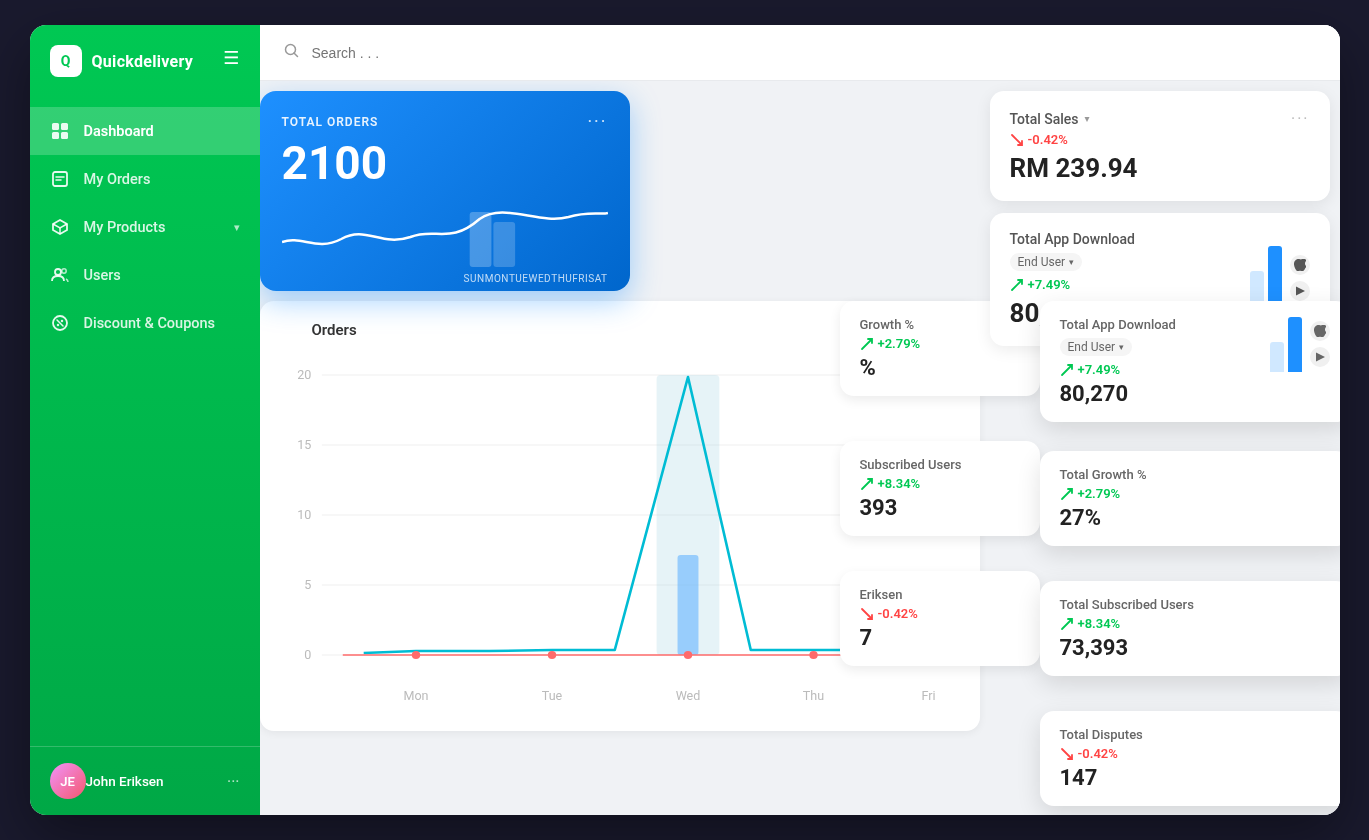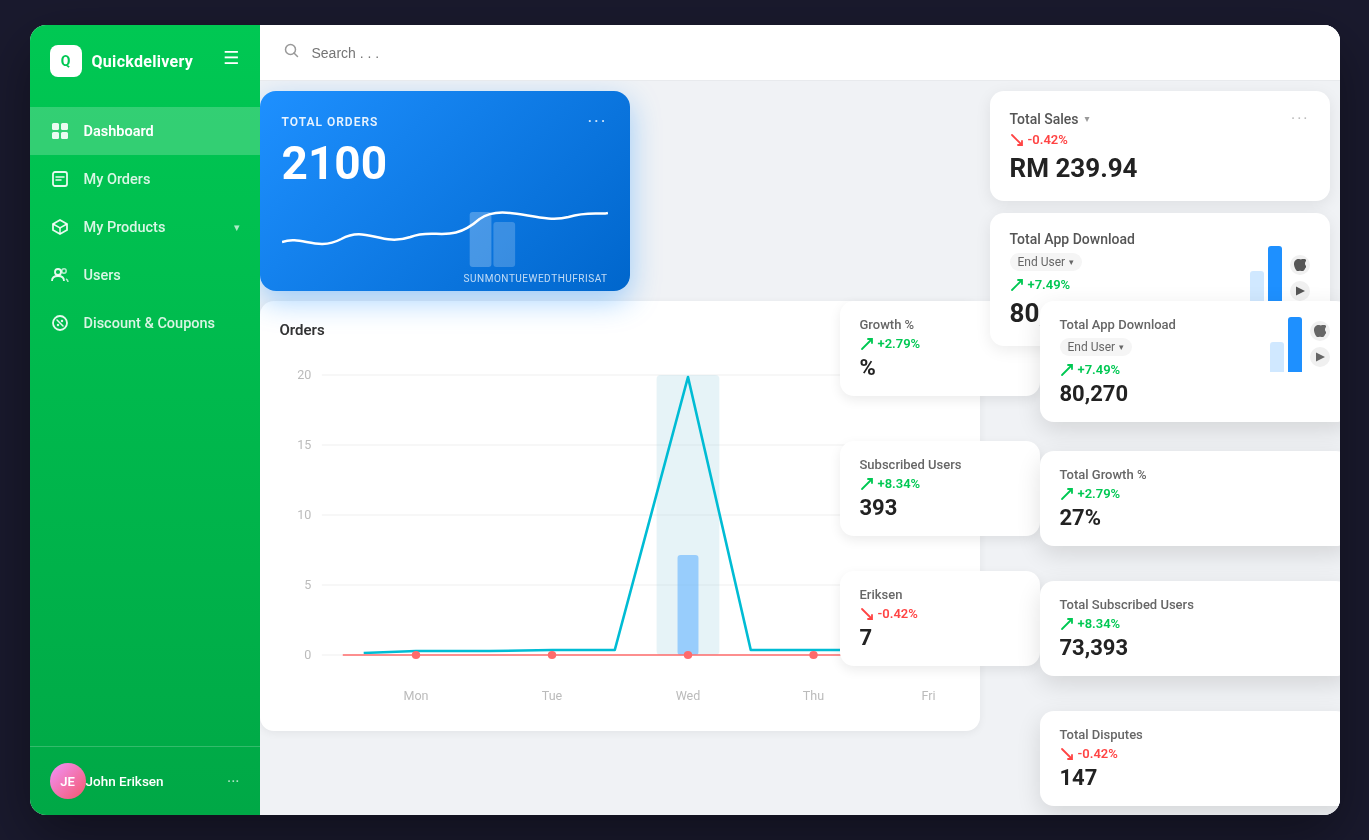--- a/index.html
+++ b/index.html
@@ -252,20 +252,21 @@
       opacity: 0.75;
       text-transform: uppercase;
       letter-spacing: 0.5px;
     }
 
     .chart-header {
       display: flex;
       justify-content: space-between;
       align-items: flex-start;
       margin-bottom: 16px;
+      margin-left: 32px;
     }
 
     .chart-title {
       font-size: 15px;
       font-weight: 600;
       color: #333;
     }
 
     .chart-download-link {
       color: #00c853;

